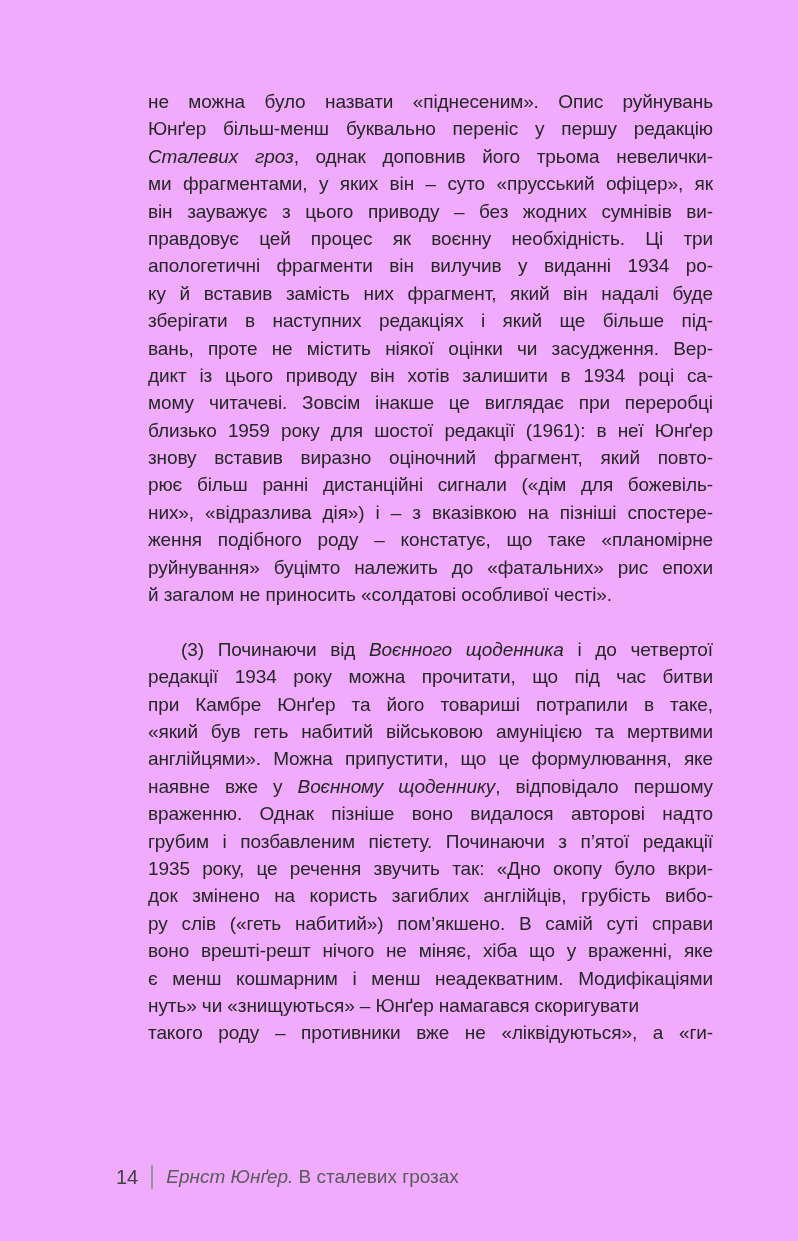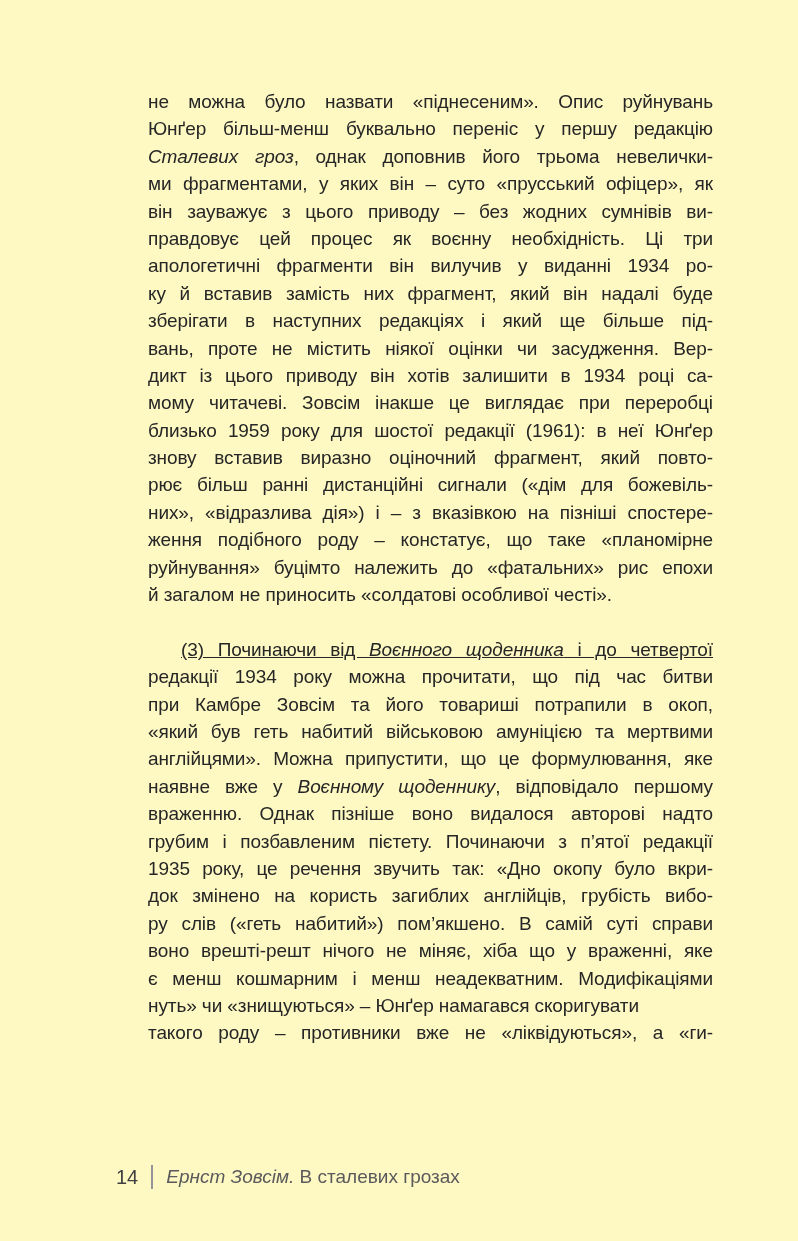--- a/index.html
+++ b/index.html
@@ -4,21 +4,21 @@
 <style>
   html, body {
     margin: 0;
     padding: 0;
     background: #ffffff;
   }
   .page {
     position: relative;
     width: 798px;
     height: 1241px;
-    background: #fef9c3;
+    background: #f0abfc;
     overflow: hidden;
     font-family: "Liberation Sans", sans-serif;
   }
   .text-block {
     position: absolute;
     left: 148px;
     top: 88px;
     width: 565px;
     color: #262626;
     font-size: 19px;
@@ -32,21 +32,20 @@
     text-align: justify;
     text-align-last: justify;
     overflow: hidden;
     white-space: normal;
   }
   .line.last {
     text-align-last: left;
   }
   .line.indent {
     text-indent: 33px;
-    text-decoration: underline;
   }
   .italic { font-style: italic; }
   .footer {
     position: absolute;
     left: 116px;
     top: 1134px;
     height: 28px;
     display: flex;
     align-items: center;
     margin-top: 29px;
@@ -92,35 +91,35 @@
         <div class="line"><span>рює більш ранні дистанційні сигнали («дім для божевіль-</span></div>
         <div class="line"><span>них», «відразлива дія») і – з вказівкою на пізніші спостере-</span></div>
         <div class="line"><span>ження подібного роду – констатує, що таке «планомірне</span></div>
         <div class="line"><span>руйнування» буцімто належить до «фатальних» рис епохи</span></div>
         <div class="line last"><span>й загалом не приносить «солдатові особливої честі».</span></div>
       </div>
       <div class="par-gap"></div>
       <div class="paragraph">
         <div class="line indent"><span>(3) Починаючи від </span><span class="italic">Воєнного щоденника</span><span> і до четвертої</span></div>
         <div class="line"><span>редакції 1934 року можна прочитати, що під час битви</span></div>
-        <div class="line"><span>при Камбре Зовсім та його товариші потрапили в окоп,</span></div>
+        <div class="line"><span>при Камбре Юнґер та його товариші потрапили в таке,</span></div>
         <div class="line"><span>«який був геть набитий військовою амуніцією та мертвими</span></div>
         <div class="line"><span>англійцями». Можна припустити, що це формулювання, яке</span></div>
         <div class="line"><span>наявне вже у </span><span class="italic">Воєнному щоденнику</span><span>, відповідало першому</span></div>
         <div class="line"><span>враженню. Однак пізніше воно видалося авторові надто</span></div>
         <div class="line"><span>грубим і позбавленим пієтету. Починаючи з п’ятої редакції</span></div>
         <div class="line"><span>1935 року, це речення звучить так: «Дно окопу було вкри-</span></div>
         <div class="line"><span>док змінено на користь загиблих англійців, грубість вибо-</span></div>
         <div class="line"><span>ру слів («геть набитий») пом’якшено. В самій суті справи</span></div>
         <div class="line"><span>воно врешті-решт нічого не міняє, хіба що у враженні, яке</span></div>
         <div class="line"><span>є менш кошмарним і менш неадекватним. Модифікаціями</span></div>
         <div class="line last"><span>нуть» чи «знищуються» – Юнґер намагався скоригувати</span></div>
         <div class="line"><span>такого роду – противники вже не «ліквідуються», а «ги-</span></div>
       </div>
     </div>
 
   <div class="footer">
     <span class="pagenum">14</span>
     <span class="divider"></span>
-    <span class="running-title"><span class="author">Ернст Зовсім.</span><span> В сталевих грозах</span></span>
+    <span class="running-title"><span class="author">Ернст Юнґер.</span><span> В сталевих грозах</span></span>
   </div>
 
 </div>
 
 </body></html>

